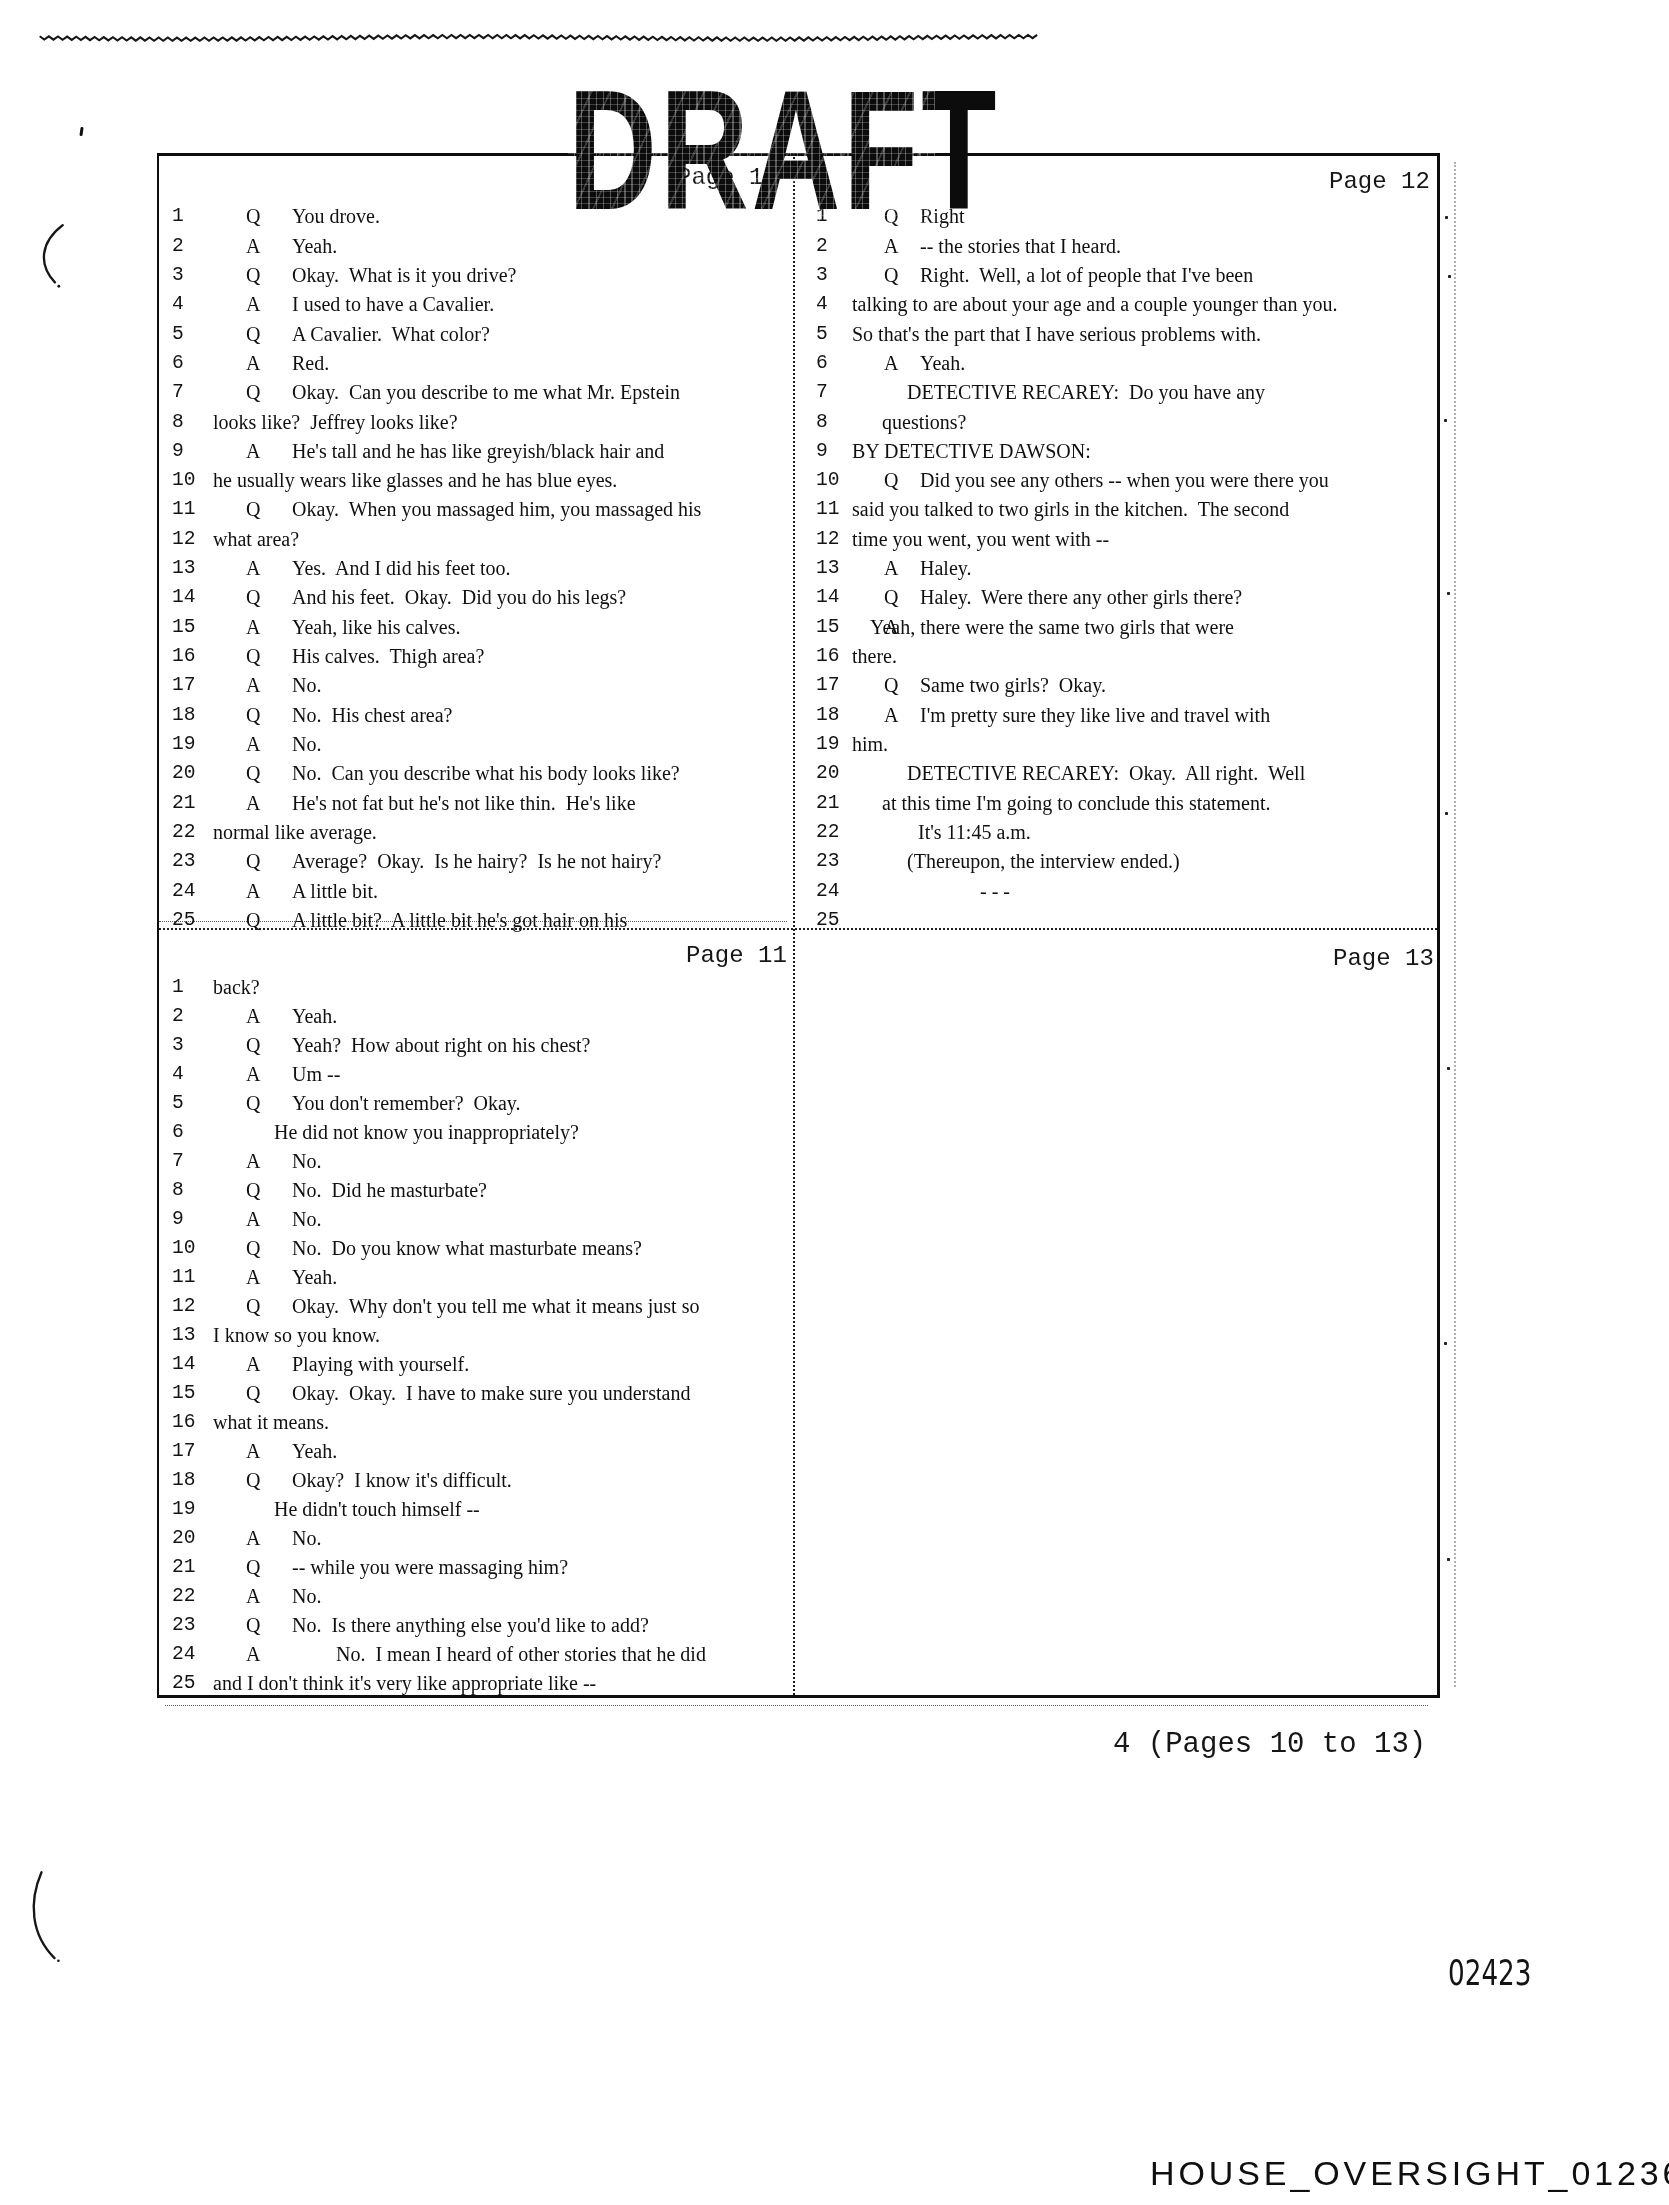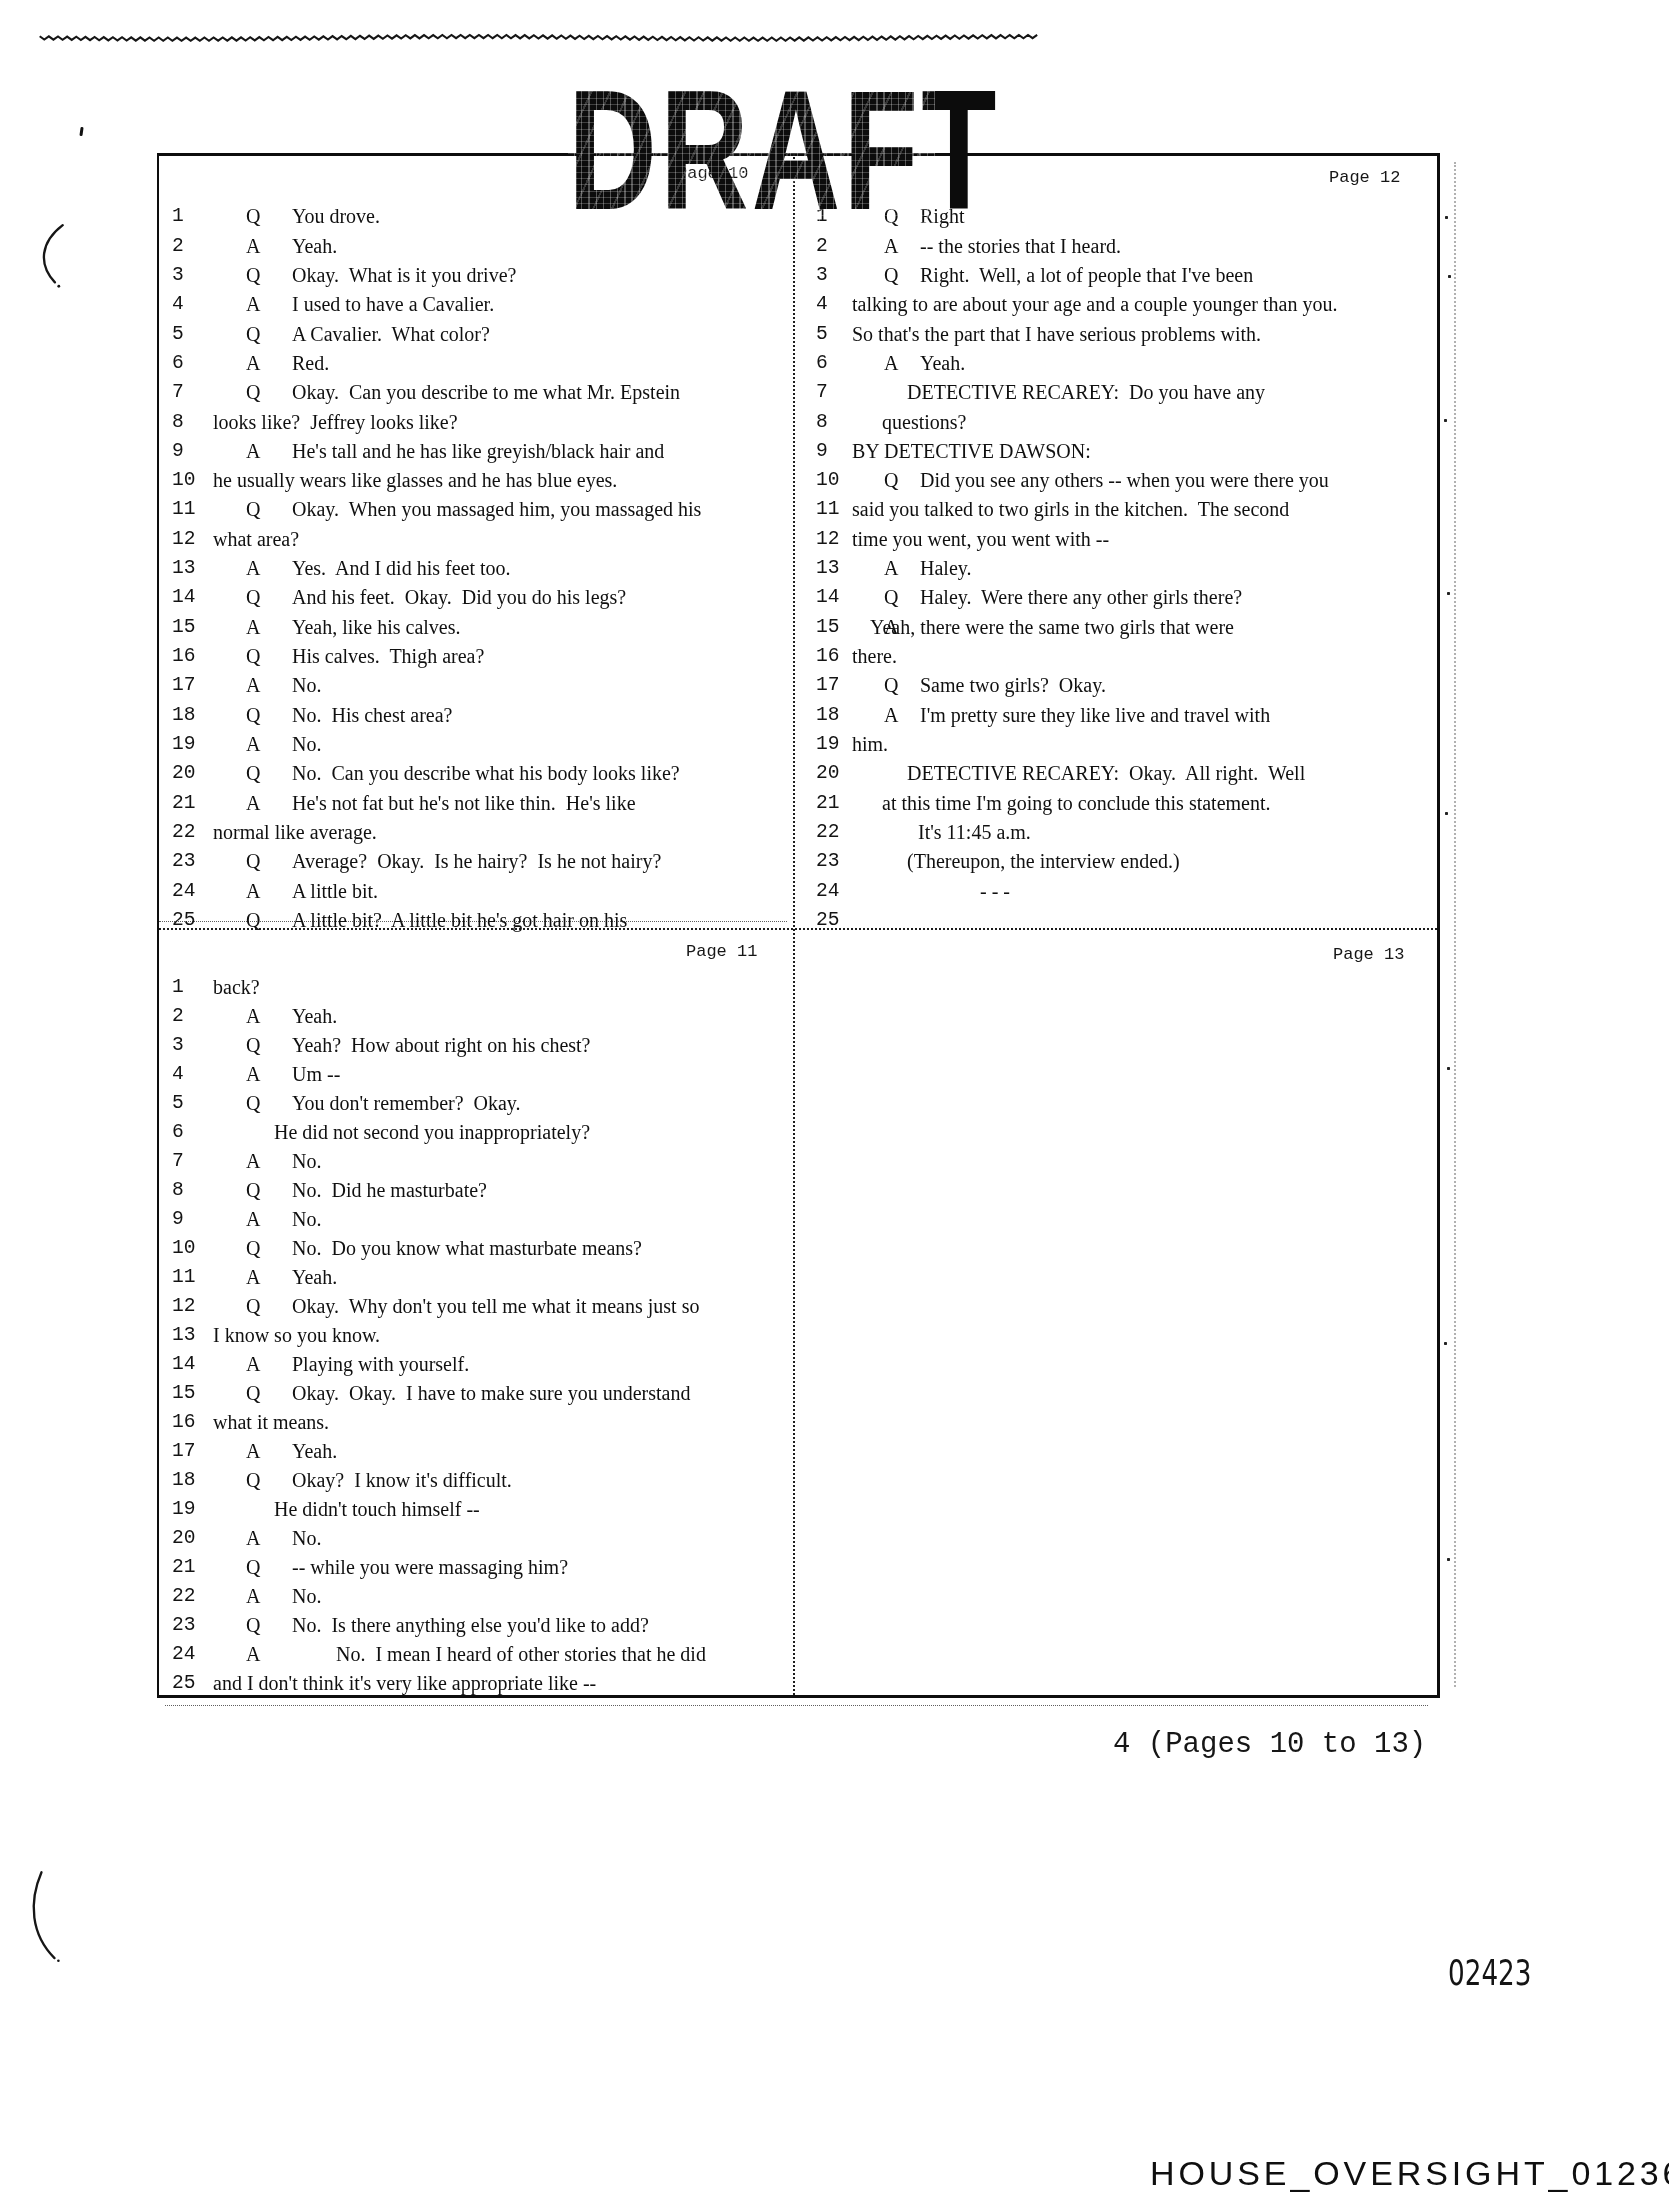--- a/index.html
+++ b/index.html
@@ -11,21 +11,21 @@
   .dotted-v{position:absolute;border-left:2.6px dotted #1c1c1c;width:0;}
   .dotted-h{position:absolute;border-top:2px dotted #1c1c1c;height:0;}
   .fine-dots{position:absolute;border-top:1.3px dotted #2a2a2a;height:0;opacity:.75;}
   .edge-noise{position:absolute;border-left:2px dotted #555;width:0;opacity:.45;}
   
   .row{position:absolute;left:0;width:1669px;height:30px;font-size:20px;line-height:25px;}
   .ln-num{position:absolute;top:0;font-family:"Liberation Mono",monospace;font-size:19.6px;color:#141414;}
   .qa-prefix{position:absolute;top:0;font-size:20px;color:#101010;}
   .ln-text{position:absolute;top:0;white-space:pre;color:#101010;}
   
-  .page-label{position:absolute;font-family:"Liberation Mono",monospace;font-size:17px;color:#161616;white-space:pre;}
+  .page-label{position:absolute;font-family:"Liberation Mono",monospace;font-size:24px;color:#161616;white-space:pre;}
   
   #stamp-box{position:absolute;left:568px;top:64px;width:471px;height:164px;z-index:3;}
   #stamp-text{display:inline-block;font-family:"Liberation Sans",sans-serif;font-weight:900;
       font-size:171px;line-height:171px;letter-spacing:3.9px;color:#0c0c0c;
       transform:scaleX(0.72);transform-origin:left top;}
   #stamp-wear{position:absolute;left:568px;top:64px;width:367px;height:170px;z-index:4;pointer-events:none;
       background:
         repeating-linear-gradient(90deg,transparent 0 5.9px,rgba(255,255,255,.30) 5.9px 7.2px),
         repeating-linear-gradient(0deg,transparent 0 5.2px,rgba(255,255,255,.22) 5.2px 6.2px),
         repeating-linear-gradient(115deg,transparent 0 15px,rgba(255,255,255,.18) 15px 17px);}
@@ -338,21 +338,21 @@
         <span class="qa-prefix" style="left: 246px;">A</span>
         <span class="ln-text" style="left: 292px;">Um --</span>
       </div>
       <div class="row" style="top: 1091px;">
         <span class="ln-num" style="left: 172px;">5</span>
         <span class="qa-prefix" style="left: 246px;">Q</span>
         <span class="ln-text" style="left: 292px;">You don't remember?  Okay.</span>
       </div>
       <div class="row" style="top: 1120px;">
         <span class="ln-num" style="left: 172px;">6</span>
-        <span class="ln-text" style="left: 274px;">He did not second you inappropriately?</span>
+        <span class="ln-text" style="left: 274px;">He did not know you inappropriately?</span>
       </div>
       <div class="row" style="top: 1149px;">
         <span class="ln-num" style="left: 172px;">7</span>
         <span class="qa-prefix" style="left: 246px;">A</span>
         <span class="ln-text" style="left: 292px;">No.</span>
       </div>
       <div class="row" style="top: 1178px;">
         <span class="ln-num" style="left: 172px;">8</span>
         <span class="qa-prefix" style="left: 246px;">Q</span>
         <span class="ln-text" style="left: 292px;">No.  Did he masturbate?</span>

